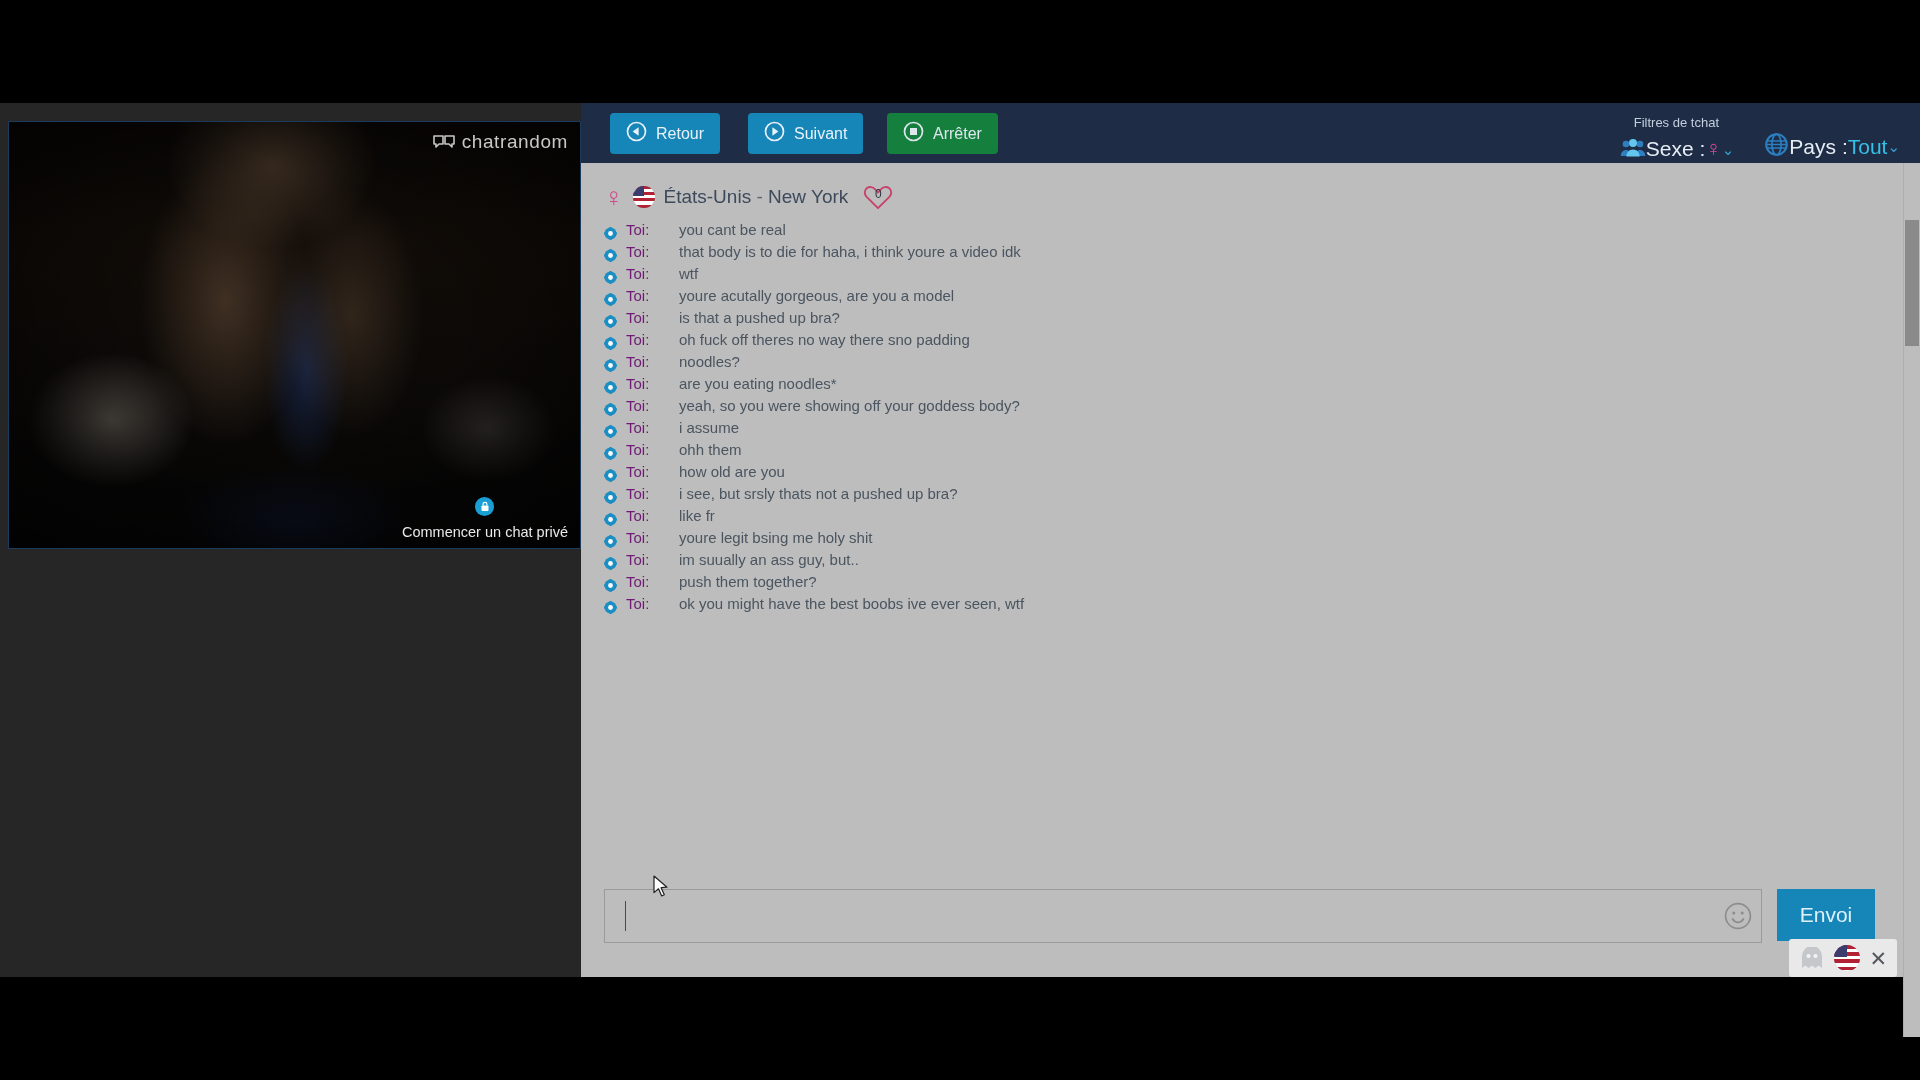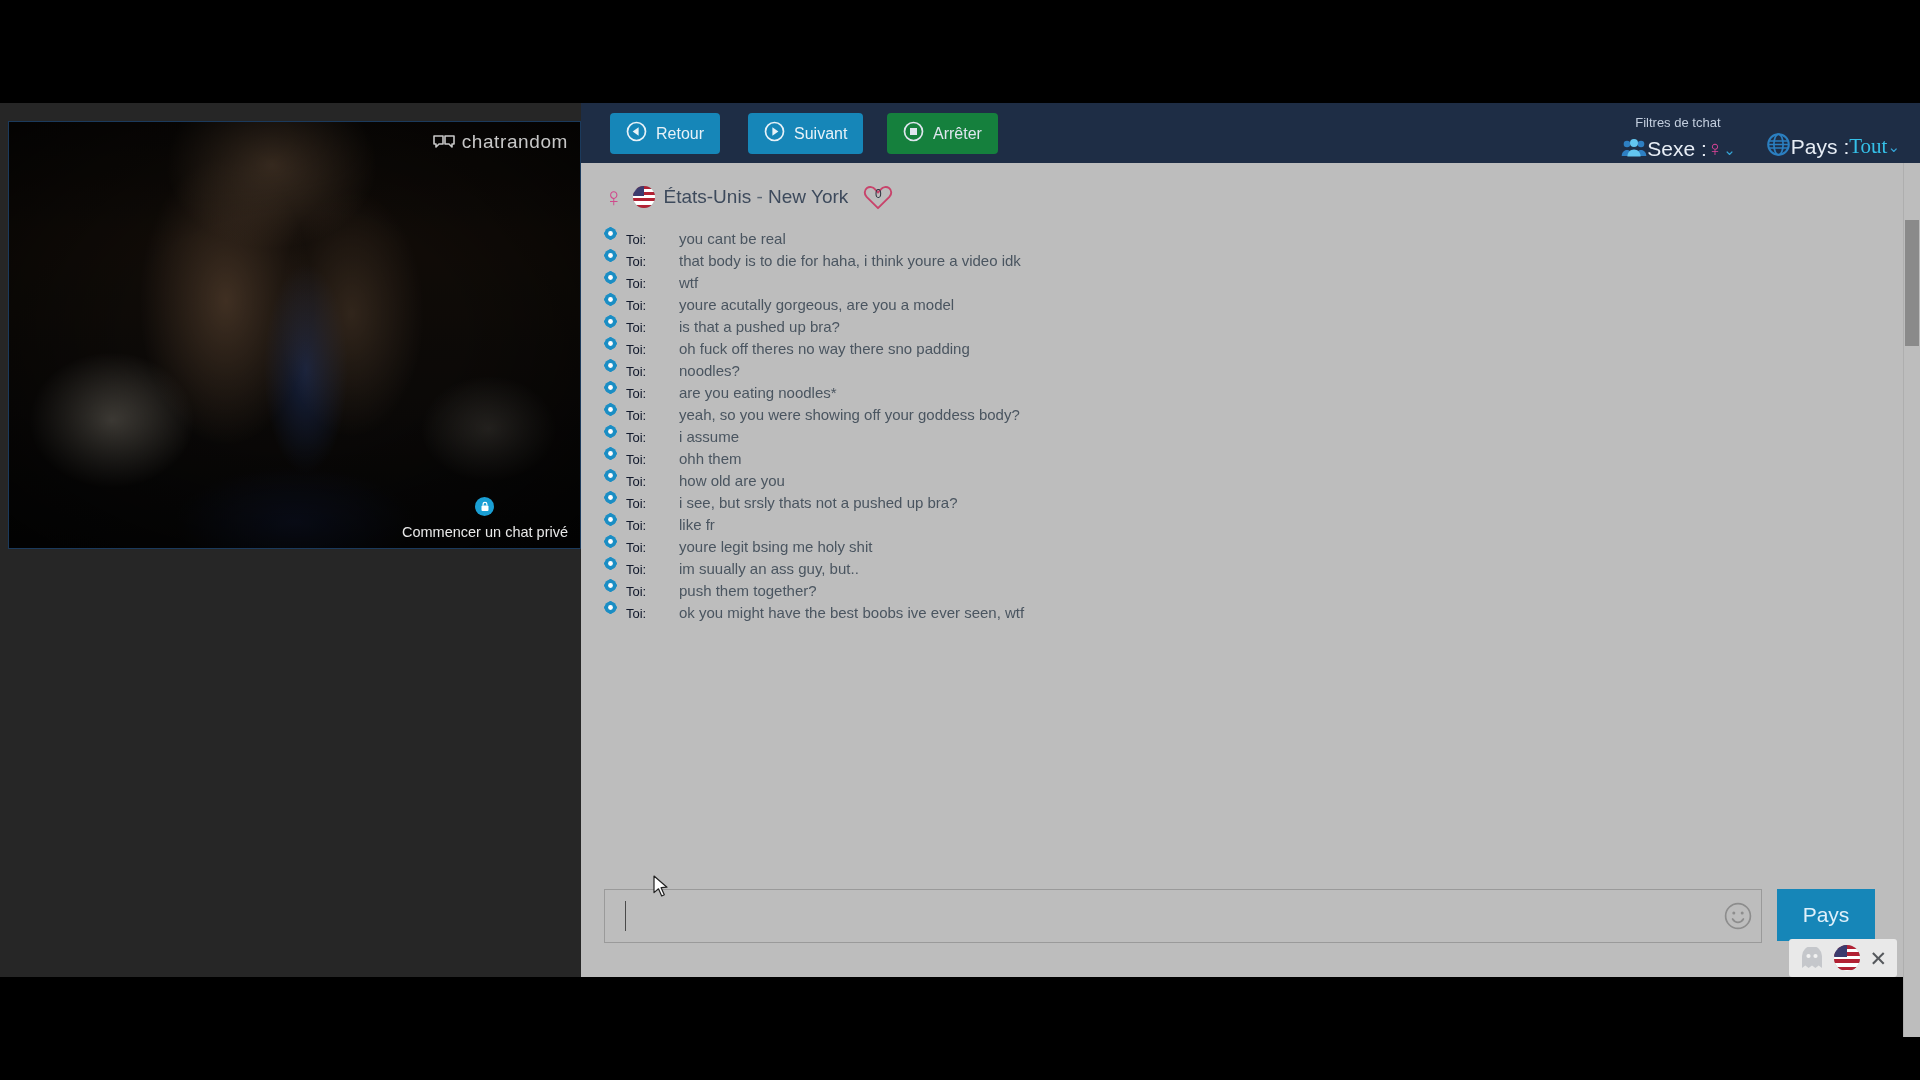--- a/index.html
+++ b/index.html
@@ -44,21 +44,21 @@
   #btn-retour{left:29px;}
   #btn-suivant{left:167px;}
   #btn-arreter{left:306px;}
 
   #filters{position:absolute;right:20px;top:12px;text-align:left;}
   #filters-title{color:#c3cede;font-size:13px;margin:0 0 2px 14px;}
   #filters-row{display:flex;align-items:flex-end;gap:30px;}
   .filter{display:flex;align-items:center;border-bottom:1px solid #4d6384;padding-bottom:3px;cursor:pointer;}
   .filter .flabel{color:#e7edf5;font-size:21px;}
   .fval-f{color:#e0449a;font-size:22px;font-weight:bold;line-height:1;}
-  .fval-t{color:#35c0e8;font-size:21px;font-family:Liberation Serif, serif;}
+  .fval-t{color:#35c0e8;font-size:21px;}
   .caret{color:#35a6d8;font-size:15px;line-height:1;}
 
   
   #chat-area{position:absolute;left:0;top:60px;width:1339px;height:814px;background:#bdbdbd;}
 
   #chat-head{position:absolute;left:23px;top:21px;display:flex;align-items:center;gap:9px;}
   #gender-glyph{color:#d04a8c;font-size:26px;line-height:1;font-weight:bold;}
   .flag-circle{width:22px;height:22px;border-radius:50%;overflow:hidden;position:relative;
      box-shadow:0 0 0 1px rgba(0,0,0,.25) inset;}
   .flag-circle .stripes{position:absolute;inset:0;background:repeating-linear-gradient(
@@ -67,22 +67,22 @@
   #loc-text{color:#3d4a5c;font-size:19px;}
   #loc-text .sep{color:#5b6775;}
   #heart-wrap{position:relative;width:30px;height:26px;margin-left:6px;cursor:pointer;}
   #heart-wrap svg{position:absolute;left:0;top:0;}
   #heart-count{position:absolute;left:0;top:3px;width:30px;text-align:center;
      font-size:12px;color:#2d3440;}
 
   #msg-list{position:absolute;left:23px;top:58px;width:1270px;}
   .msg{display:flex;align-items:baseline;height:22px;font-size:15px;}
   .msg .dot{flex:0 0 auto;width:13px;height:13px;margin-right:9px;align-self:center;}
-  .msg .who{flex:0 0 auto;width:53px;color:#0f172a;font-size:13px;}
-  .msg .txt{color:#4a5560;margin-top:9px;}
+  .msg .who{flex:0 0 auto;width:53px;color:#701a75;font-size:15px;}
+  .msg .txt{color:#4a5560;}
 
   
   #composer{position:absolute;left:23px;bottom:34px;width:1293px;height:54px;}
   #msg-input{position:absolute;left:0;top:0;width:1158px;height:54px;background:#bdbdbd;
      border:1px solid #9a9a9a;box-sizing:border-box;}
   #msg-caret{position:absolute;left:20px;top:11px;width:1px;height:30px;background:#4a4a4a;}
   #smiley{position:absolute;left:1120px;top:13px;width:28px;height:28px;cursor:pointer;}
   #send-btn{position:absolute;left:1173px;top:0;width:98px;height:52px;background:#1686b8;
      border:0;color:#dff0fa;font-size:21px;font-family:"Liberation Sans",sans-serif;cursor:pointer;}
 
@@ -451,21 +451,21 @@
           <span id="msg-caret"></span>
         </div>
         <span id="smiley">
           <svg width="28" height="28" viewBox="0 0 28 28">
             <circle cx="14" cy="14" r="12.4" fill="none" stroke="#8d8d8d" stroke-width="1.7"></circle>
             <circle cx="9.8" cy="11" r="1.5" fill="#8d8d8d"></circle>
             <circle cx="18.2" cy="11" r="1.5" fill="#8d8d8d"></circle>
             <path d="M8.6 17c1.4 2.3 3.3 3.4 5.4 3.4S18 19.3 19.4 17" fill="none" stroke="#8d8d8d" stroke-width="1.7" stroke-linecap="round"></path>
           </svg>
         </span>
-        <button id="send-btn">Pays</button>
+        <button id="send-btn">Envoi</button>
       </div>
 
       <div id="lang-widget">
         <span id="ghost-icon">
           <svg width="26" height="22" viewBox="0 0 26 22">
             <path d="M3 21V9a10 10 0 0 1 20 0v12l-3.3-2.6L16.4 21l-3.4-2.6L9.6 21 6.3 18.4z" fill="#9aa0a8"></path>
             <circle cx="9.5" cy="9" r="2.1" fill="#ffffff"></circle>
             <circle cx="16.5" cy="9" r="2.1" fill="#ffffff"></circle>
           </svg>
         </span>

